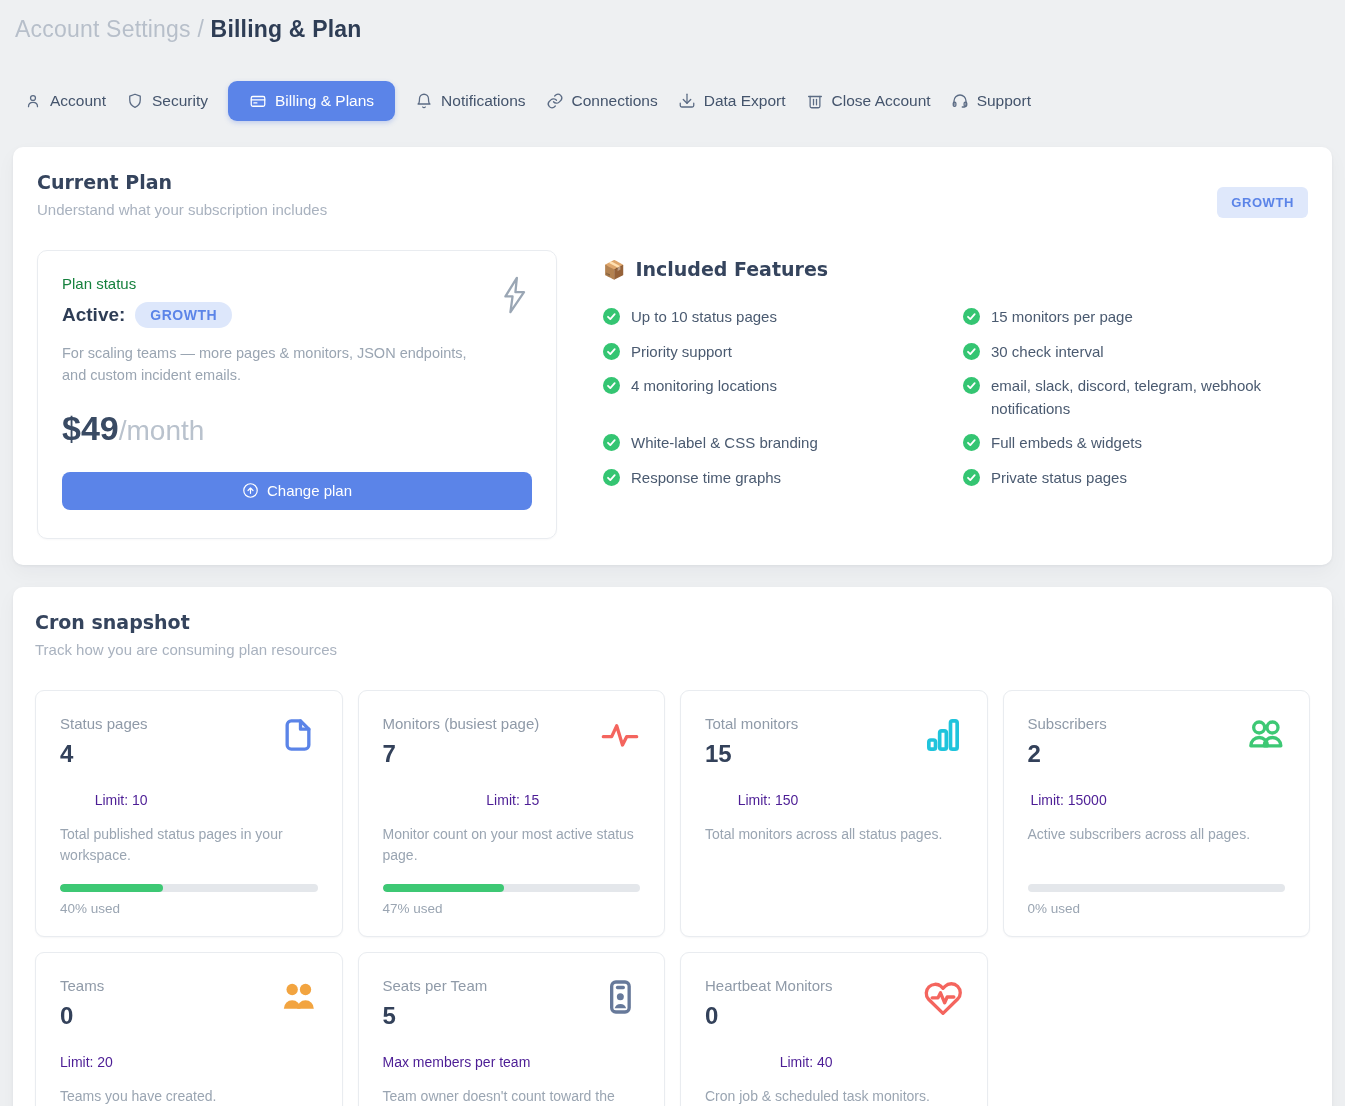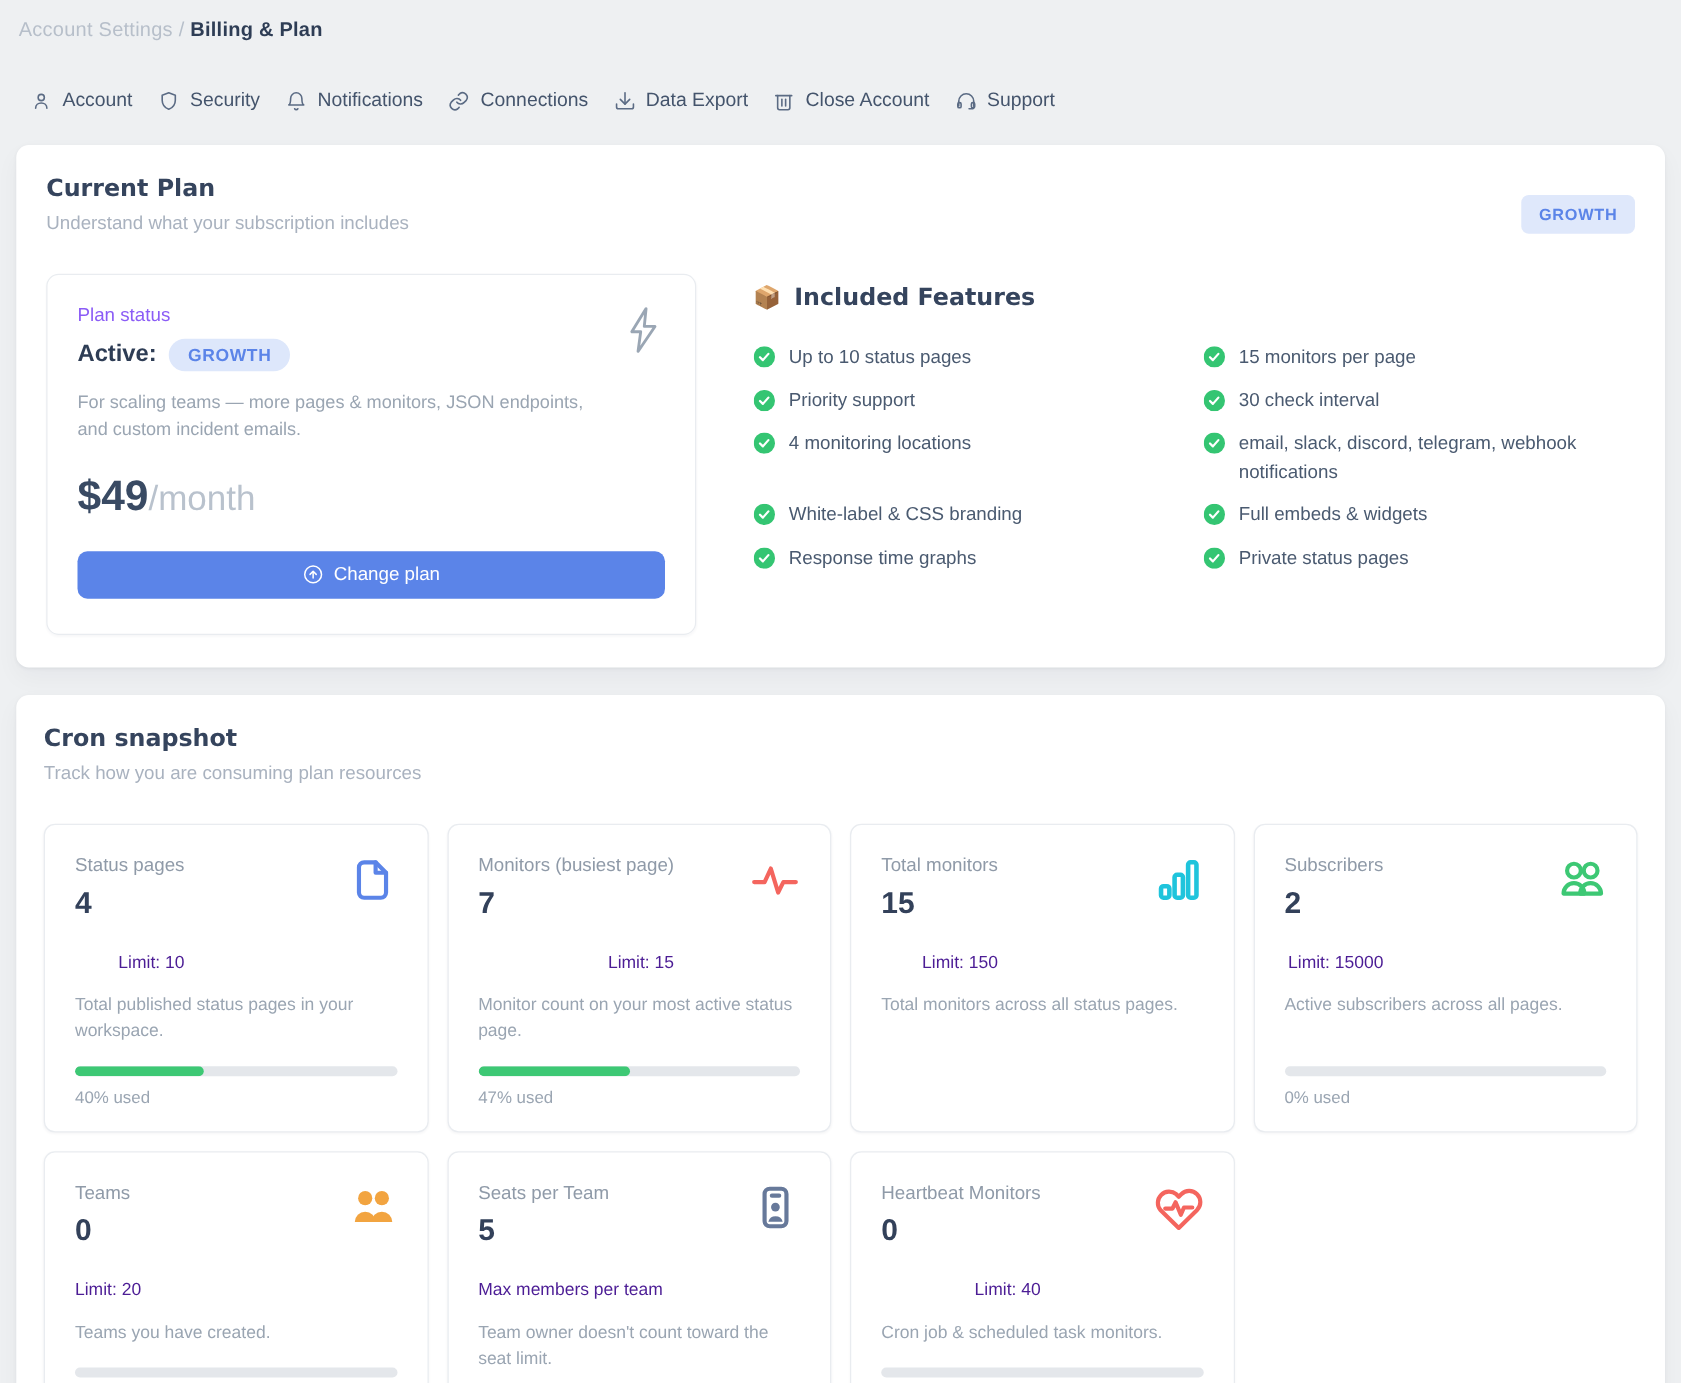--- a/index.html
+++ b/index.html
@@ -1,20 +1,20 @@
 <!DOCTYPE html>
 <html><head>
 <meta charset="utf-8">
 <style>
   * { margin:0; padding:0; box-sizing:border-box; }
   html,body { width:1345px; background:#eef0f2; font-family:"Liberation Sans", sans-serif; color:#33415a; }
   body { min-height:1106px; padding-bottom:12px; }
 
   
-  .breadcrumb { padding:16px 0 0 15px; font-size:16px; font-weight:600; letter-spacing:.2px; }
+  .breadcrumb { padding:16px 0 0 15px; font-size:23px; font-weight:600; letter-spacing:.2px; }
   .breadcrumb .crumb-muted { color:#b7bfca; font-weight:500; }
   .breadcrumb .crumb-current { color:#2e3d55; }
 
   
   .tabbar { display:flex; align-items:center; gap:20px; padding:0 24px; margin-top:38px; }
   .tab { display:flex; align-items:center; gap:8px; font-size:15.5px; color:#44546c; cursor:pointer; white-space:nowrap; }
   .tab svg { width:18px; height:18px; stroke:#5b6b84; stroke-width:1.7; fill:none; stroke-linecap:round; stroke-linejoin:round; }
   .tab.active { background:#5b84e8; color:#ffffff; border-radius:9px; padding:11px 21px; box-shadow:0 2px 5px rgba(61,104,224,.25); }
   .tab.active svg { stroke:#ffffff; }
 
@@ -25,21 +25,21 @@
 
   .panel-head { display:flex; justify-content:space-between; align-items:flex-end; }
   .panel-title { font-size:19px; font-weight:700; color:#35445d; font-family:"DejaVu Sans", sans-serif; }
   .panel-sub { font-size:15px; color:#a9b2bf; margin-top:8px; }
   .plan-chip { background:#dfe8fb; color:#5b84e8; font-size:13px; font-weight:600; letter-spacing:.6px; padding:8px 14px; border-radius:6px; }
 
   .plan-body { display:flex; margin-top:32px; align-items:flex-start; }
 
   
   .status-box { position:relative; width:520px; flex:none; border:1px solid #e9ecf0; border-radius:10px; padding:24px 24px 28px; box-shadow:0 1px 2px rgba(16,30,54,.03); }
-  .status-label { font-size:15px; color:#8b5cf6; }
+  .status-label { font-size:15px; color:#15803d; }
   .status-line { display:flex; align-items:center; gap:10px; margin-top:10px; }
   .status-state { font-size:19px; font-weight:600; color:#2e3d55; }
   .status-pill { background:#dde7fb; color:#5b84e8; font-size:14px; font-weight:600; letter-spacing:.5px; padding:5px 15px; border-radius:999px; }
   .status-desc { font-size:14.5px; color:#9aa5b2; line-height:1.55; margin-top:14px; max-width:420px; }
   .price-line { margin-top:22px; }
   .price { font-size:34px; font-weight:700; color:#394a63; }
   .period { font-size:28px; font-weight:300; color:#b9c2cd; }
   .bolt { position:absolute; top:24px; right:24px; }
   .bolt svg { width:36px; height:40px; stroke:#9aa6b4; stroke-width:1.6; fill:none; stroke-linejoin:round; }
   .change-btn { margin-top:24px; width:100%; height:38px; background:#5b84e8; border:none; border-radius:8px; color:#fff; font-size:15px; font-family:inherit; display:flex; align-items:center; justify-content:center; gap:8px; cursor:pointer; }
@@ -84,20 +84,28 @@
         <path d="M6 19.5c0-3.4 2.7-5.6 6-5.6s6 2.2 6 5.6"></path>
       </svg>
     <span>Account</span>
   </div>
   <div class="tab">
     <svg viewBox="0 0 24 24">
         <path d="M12 3l7 2.6v5.2c0 4.6-3 8.1-7 9.7-4-1.6-7-5.1-7-9.7V5.6z"></path>
       </svg>
     <span>Security</span>
   </div>
+  <div class="tab active">
+    <svg viewBox="0 0 24 24">
+        <rect x="3" y="6" width="18" height="13" rx="2"></rect>
+        <line x1="3" y1="10.5" x2="21" y2="10.5"></line>
+        <line x1="6.5" y1="14.5" x2="10.5" y2="14.5"></line>
+      </svg>
+    <span>Billing &amp; Plans</span>
+  </div>
   <div class="tab">
     <svg viewBox="0 0 24 24">
         <path d="M18 9a6 6 0 0 0-12 0c0 6-2 7-2 7h16s-2-1-2-7"></path>
         <path d="M10.3 20a2 2 0 0 0 3.4 0"></path>
       </svg>
     <span>Notifications</span>
   </div>
   <div class="tab">
     <svg viewBox="0 0 24 24">
         <path d="M10 13a5 5 0 0 0 7.5.5l2.5-2.5a5 5 0 0 0-7-7l-1.4 1.4"></path>

